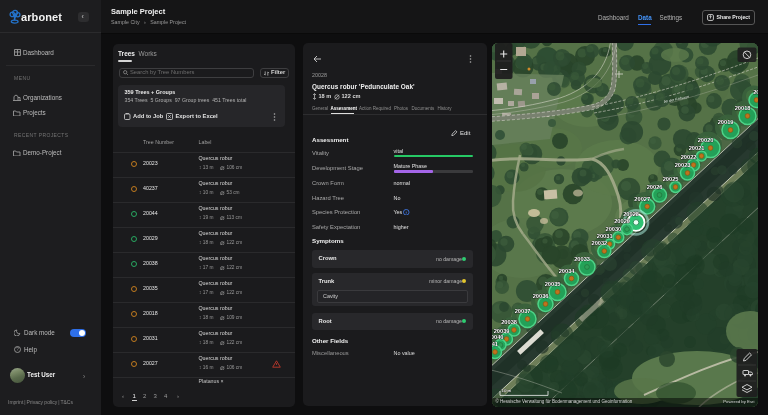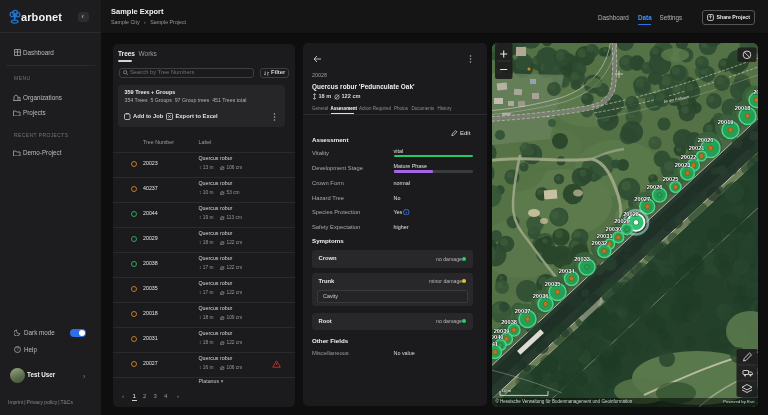--- a/index.html
+++ b/index.html
@@ -75,21 +75,21 @@
   <div class="txt" style="left:24px;top:346.5px;font-size:6.3px;color:#bdbdbd">Help</div>
 
   <div class="abs" style="left:9.5px;top:368px;width:15px;height:15px;border-radius:50%;background:linear-gradient(160deg, #9aa88e 0%, #7a8a66 30%, #5a6b4c 60%, #46543c 100%)"></div>
   <div class="txt" style="left:27px;top:372px;font-size:6.3px;font-weight:bold;color:#f0f0f0">Test User</div>
   <div class="txt" style="left:83px;top:373.5px;font-size:6.5px;color:#8a8a8a">›</div>
 
   <div class="txt" style="left:8px;top:399.5px;font-size:5px;color:#8a8a8a">Imprint | Privacy policy | T&amp;Cs</div>
 </div>
 
 <div class="abs" style="left:101px;top:0;width:667px;height:34px;background:#151516;border-bottom:1px solid #0a0a0a"></div>
-<div class="txt" style="left:111px;top:8px;font-size:7.5px;font-weight:bold;color:#f2f2f2">Sample Export</div>
+<div class="txt" style="left:111px;top:8px;font-size:7.5px;font-weight:bold;color:#f2f2f2">Sample Project</div>
 <div class="txt" style="left:111px;top:19.5px;font-size:5.3px;color:#9a9a9a">Sample City&nbsp;&nbsp;&nbsp;›&nbsp;&nbsp;&nbsp;Sample Project</div>
 <div class="txt" style="left:598px;top:14.5px;font-size:6.3px;color:#b3b3b3">Dashboard</div>
 <div class="txt" style="left:638px;top:14.5px;font-size:6.3px;color:#4493f8;font-weight:bold">Data</div>
 <div class="abs" style="left:638px;top:23.5px;width:13px;height:1.5px;background:#2f6fe8"></div>
 <div class="txt" style="left:659.5px;top:14.5px;font-size:6.3px;color:#b3b3b3">Settings</div>
 <div class="abs" style="left:702px;top:9.5px;width:53px;height:15px;border:1px solid #565656;border-radius:3px"></div>
 <svg class="abs" style="left:707px;top:13.5px" width="7" height="7" viewBox="0 0 7 7">
     <rect x="0.6" y="0.6" width="5.8" height="5.8" rx="1.2" fill="none" stroke="#dadada" stroke-width="0.9"></rect>
     <path d="M3.5 4.5 V1.8 M2.3 2.8 L3.5 1.7 L4.7 2.8" fill="none" stroke="#dadada" stroke-width="0.8"></path>
   </svg>

